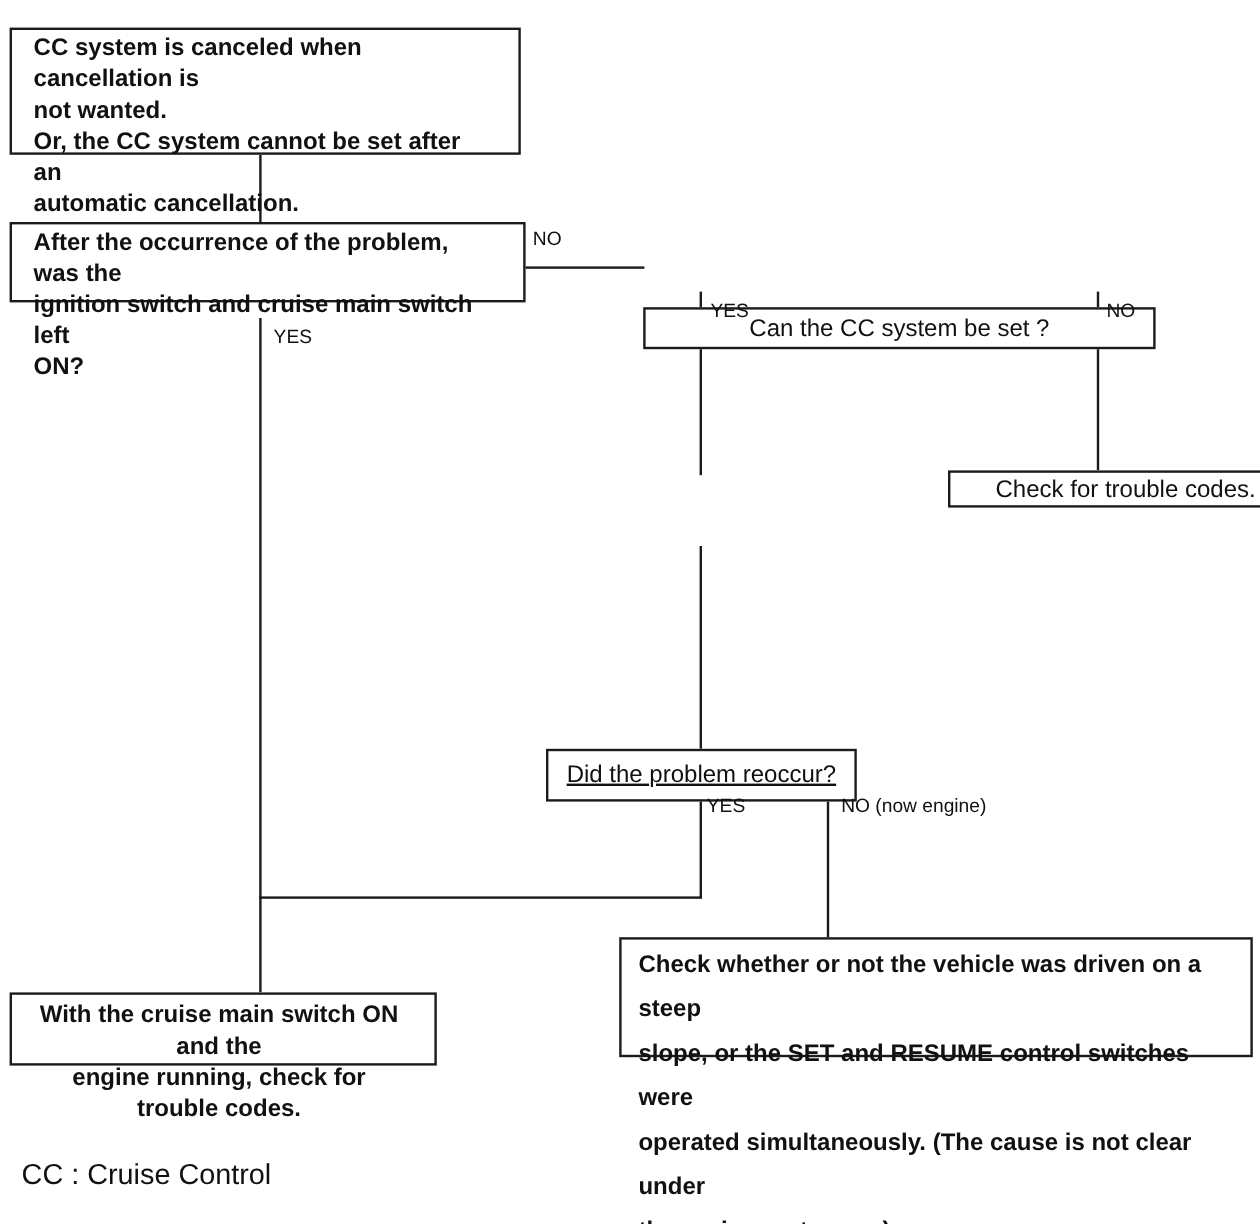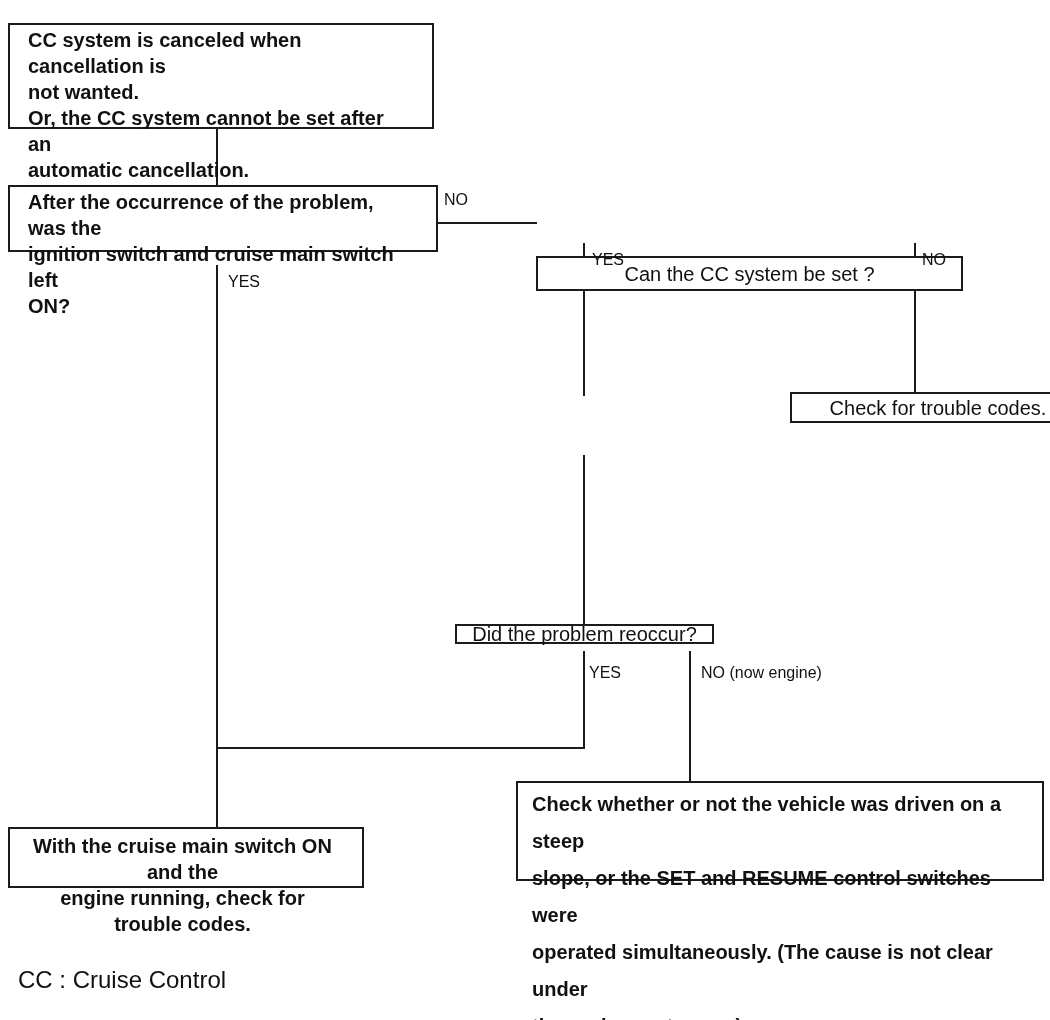--- a/index.html
+++ b/index.html
@@ -75,21 +75,21 @@
 
   <div class="node pad" style="left:8px; top:185px; width:430px; height:67px;">After the occurrence of the problem, was the
 ignition switch and cruise main switch left
 ON?</div>
 
   <div class="node center" style="left:536px; top:208px; width:427px; height:35px;margin-top:48px;">Can the CC system be set ?</div>
 
 
   <div class="node center" style="left:790px; top:392px; width:296px; height:31px;">Check for trouble codes.</div>
 
-  <div class="node center" style="left:455px; top:624px; width:259px; height:20px;">Did the problem reoccur?</div>
+  <div class="node center" style="left:455px; top:624px; width:259px; height:44px;text-decoration:underline;">Did the problem reoccur?</div>
 
   <div class="node pad" style="left:8px; top:827px; width:356px; height:61px; padding-top:4px;text-align:center;">With the cruise main switch ON and the
 engine running, check for trouble codes.</div>
 
   <div class="node pad" style="left:516px; top:781px; width:528px; height:100px; padding-top:3px; padding-left:14px; line-height:37px;">Check whether or not the vehicle was driven on a steep
 slope, or the SET and RESUME control switches were
 operated simultaneously. (The cause is not clear under
 these circumstances.)</div>
 
   <div class="branch-label" style="left:444px; top:189px;">NO</div>

